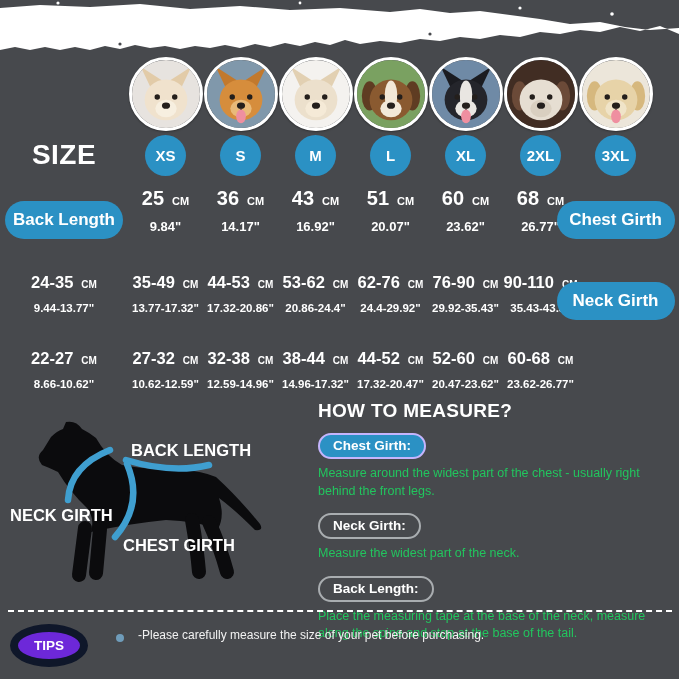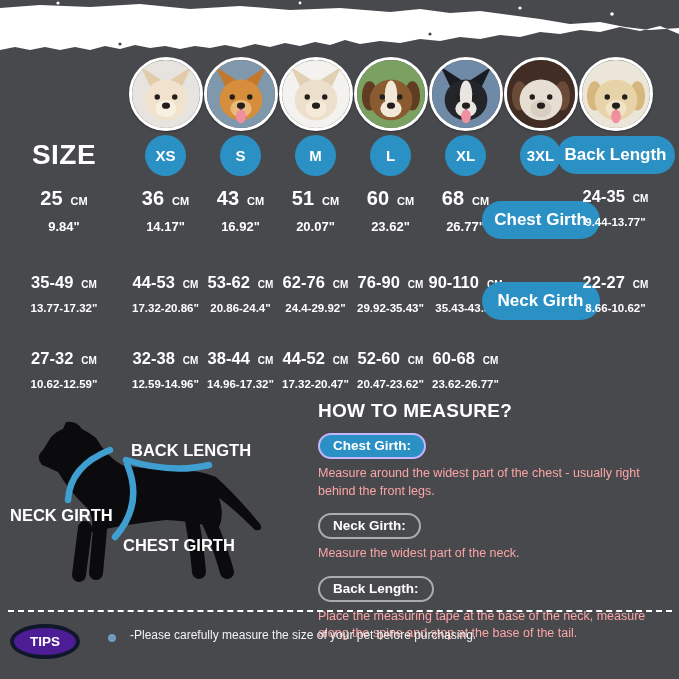--- a/index.html
+++ b/index.html
@@ -49,28 +49,28 @@
   
   .how{position:absolute;left:318px;top:400px;width:354px;}
   .how h2{margin:0 0 11px 0;font-size:19px;font-weight:bold;letter-spacing:.3px;}
   .measure-item{margin-bottom:13px;}
   .mpill{
     display:inline-block;border-radius:13px;padding:3px 13px 4px 13px;
     font-weight:bold;font-size:13.5px;margin-bottom:6px;
   }
   .mpill.blue{background:#2b91c4;border:2px solid #c4b5fd;}
   .mpill.outline{background:transparent;border:2px solid #a9adb0;}
-  .mtext{font-size:12.5px;line-height:1.4;color:#fca5a5;max-width:340px;}
+  .mtext{font-size:12.5px;line-height:1.4;color:#22c55e;max-width:340px;}
   
   .sep{position:absolute;left:8px;top:610px;width:664px;border-top:2px dashed #ffffff;}
   .tips{position:absolute;left:10px;top:624px;width:660px;}
   .tips-row{display:flex;align-items:flex-start;}
   .tips-pill{
     width:62px;height:27px;border-radius:50%;
-    background:#4c1d95;border:4px solid #0f172a;
+    background:#6d28d9;border:8px solid #0f172a;
     display:flex;align-items:center;justify-content:center;
     font-weight:bold;font-size:13.5px;flex:0 0 auto;
   }
   .tips-list{margin-left:28px;padding-top:4px;}
   .tip-line{display:flex;align-items:flex-end;margin-bottom:12px;}
   .bullet{width:8px;height:8px;border-radius:50%;background:#6f9cba;margin-right:14px;flex:0 0 auto;}
   .tip-text{font-size:12px;color:#f2f2f2;white-space:nowrap;}
 </style>
 </head>
 <body>
@@ -209,20 +209,23 @@
       <span class="size-badge" style="background:#2b91c4">S</span>
     </div>
   <div class="cell">
       <span class="size-badge" style="background:#2b91c4">M</span>
     </div>
   <div class="cell">
       <span class="size-badge" style="background:#2b91c4">L</span>
     </div>
   <div class="cell">
       <span class="size-badge" style="background:#2b91c4">XL</span>
+    </div>
+  <div class="cell">
+      <span class="size-badge" style="background:#2b91c4">2XL</span>
     </div>
   <div class="cell">
       <span class="size-badge" style="background:#2b91c4">3XL</span>
     </div>
 
   <div class="cell">
       <span class="row-pill" style="background:#2b91c4">Back Length</span>
     </div>
   <div class="cell val-cell">
       <div class="cm-line"><span class="num">25</span><span class="unit">CM</span></div>

